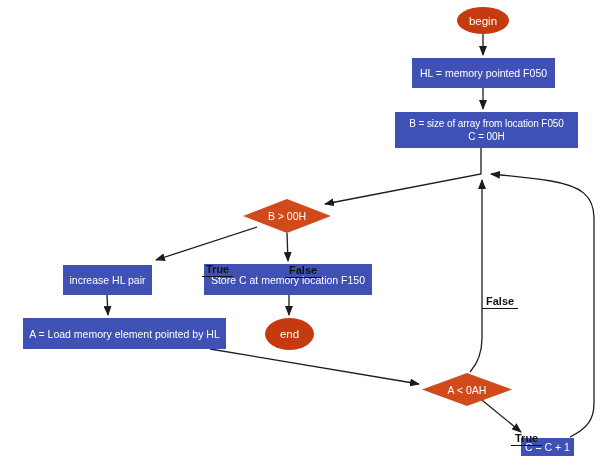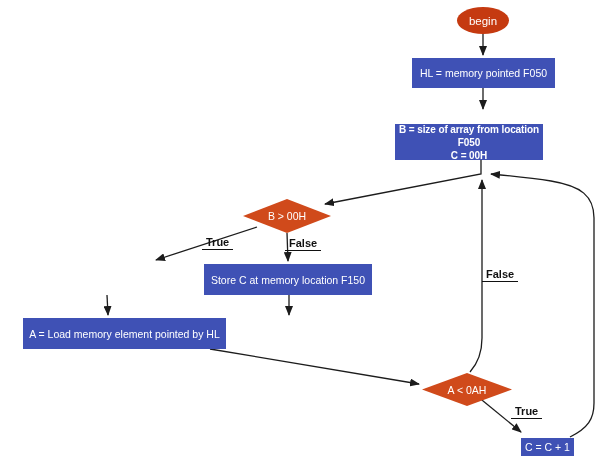--- a/index.html
+++ b/index.html
@@ -57,20 +57,21 @@
   }
   .edge-label {
     position: absolute;
     font-size: 11px;
     font-weight: bold;
     color: var(--label-color, #111111);
     border-bottom: 1.6px solid var(--label-color, #111111);
     padding: 0 4px 1px 4px;
     text-align: center;
     background: transparent;
+    margin-top: 27px;
   }
 </style>
 </head>
 <body>
 
 <div class="canvas">
 
   <svg class="edges" viewBox="0 0 600 474" xmlns="http://www.w3.org/2000/svg">
     <defs>
       <marker id="arrow" markerUnits="userSpaceOnUse" markerWidth="10" markerHeight="8" refX="9" refY="4" orient="auto">
@@ -87,30 +88,32 @@
     <path d="M107,295 L108,315" marker-end="url(#arrow)"></path>
     <path d="M289,295 L289,315" marker-end="url(#arrow)"></path>
     <path d="M210,349 L419,384" marker-end="url(#arrow)"></path>
     <path d="M477,396 L521,432" marker-end="url(#arrow)"></path>
   </svg>
 
   <div class="node terminal" style="left:457px; top:7px; width:52px; height:27px;">begin</div>
 
   <div class="node process" style="left:412px; top:58px; width:143px; height:30px;">HL = memory pointed F050</div>
 
-  <div class="node process two-line" style="left:395px; top:124px; width:148px; height:36px;font-weight:bold;">
+  <div class="node process two-line" style="left:395px; top:112px; width:183px; height:36px;">
     <span>B = size of array from location F050</span>
     <span>C = 00H</span>
   </div>
 
   <div class="node decision" style="left:243px; top:199px; width:88px; height:34px;">B &gt; 00H</div>
 
+  <div class="node process" style="left:63px; top:265px; width:89px; height:30px;">increase HL pair</div>
 
   <div class="node process" style="left:204px; top:264px; width:168px; height:31px;">Store C at memory location F150</div>
 
+  <div class="node terminal" style="left:265px; top:318px; width:49px; height:32px;">end</div>
 
   <div class="node process" style="left:7px; top:318px; width:203px; height:31px;margin-left:16px;">A = Load memory element pointed by HL</div>
 
   <div class="node decision" style="left:422px; top:373px; width:90px; height:33px;">A &lt; 0AH</div>
 
   <div class="node process" style="left:521px; top:438px; width:53px; height:18px;">C = C + 1</div>
 
   <div class="edge-label" style="left:202px; top:236px;">True</div>
 
   <div class="edge-label" style="left:285px; top:237px;">False</div>

